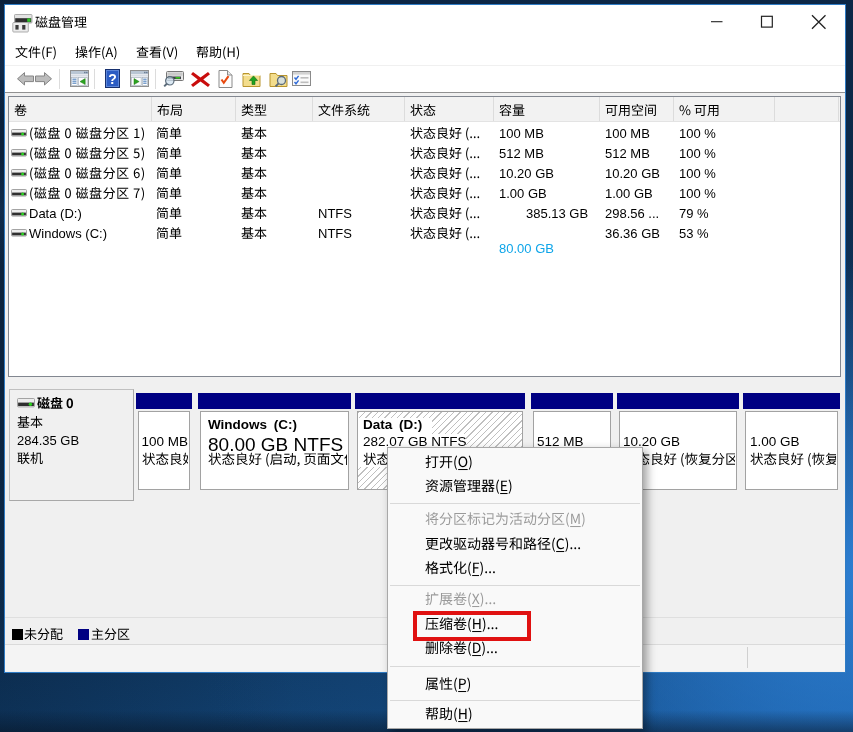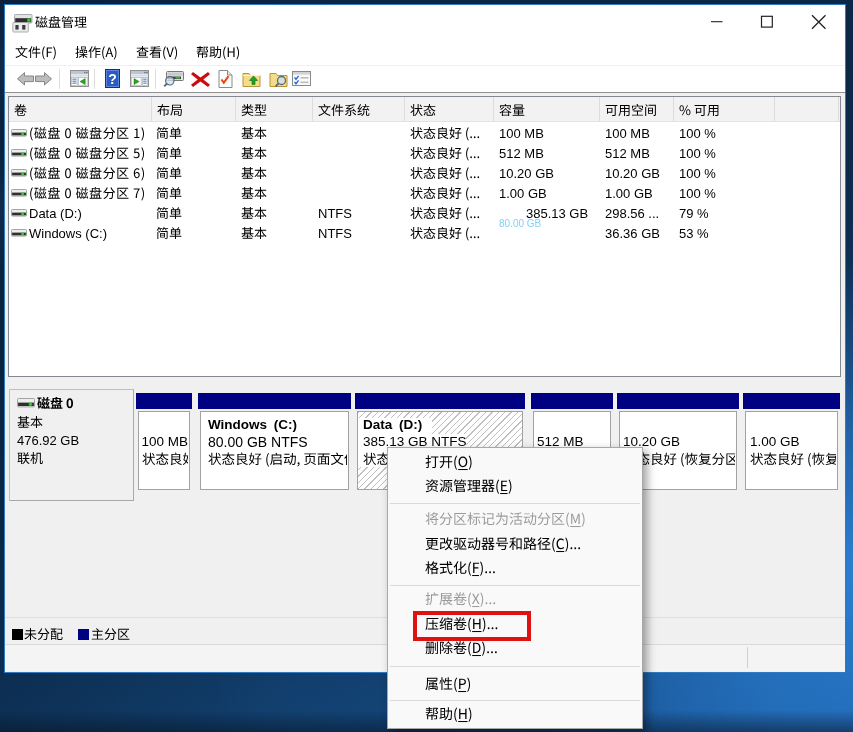--- a/index.html
+++ b/index.html
@@ -456,21 +456,21 @@
       <path d="M741 774C785 719 836 642 860 596L920 634C896 680 843 752 798 806ZM49 674C96 615 152 537 175 486L237 528C212 577 155 653 106 709ZM589 838V605L588 545H356V471H583C568 306 512 120 327 -30C347 -43 373 -63 388 -78C539 47 609 197 640 344C695 156 782 6 918 -78C930 -59 955 -30 973 -16C816 70 723 252 675 471H951V545H662L663 605V838ZM32 194 76 130C127 176 188 234 247 290V-78H321V841H247V382C168 309 86 237 32 194Z"></path>
       <path transform="translate(1000)" d="M381 409C440 375 511 323 543 286L610 329C573 367 503 417 444 449ZM270 241V45C270 -37 300 -58 416 -58C441 -58 624 -58 650 -58C746 -58 770 -27 780 99C759 104 728 115 712 128C706 25 698 10 645 10C604 10 450 10 420 10C355 10 344 16 344 45V241ZM410 265C467 212 537 138 568 90L630 131C596 178 525 249 467 299ZM750 235C800 150 851 36 868 -35L940 -9C921 62 868 173 816 256ZM154 241C135 161 100 59 54 -6L122 -40C166 28 199 136 221 219ZM466 844C461 795 455 746 444 699H56V629H424C377 499 278 391 45 333C61 316 80 287 88 269C347 339 454 471 504 629C579 449 710 328 907 274C918 295 940 326 958 343C778 384 651 485 582 629H948V699H522C532 746 539 794 544 844Z"></path>
       <path transform="translate(2000)" d="M752 500V381H254V500ZM752 563H254V678H752ZM170 -84C193 -70 231 -60 505 12C501 28 498 60 498 81L254 21V313H409C504 118 674 -15 905 -71C916 -50 937 -21 954 -4C848 18 755 57 677 109C750 150 835 204 899 254L837 302C782 255 694 195 620 153C566 199 521 252 488 313H828V744H558C549 776 534 817 518 849L444 832C455 806 466 773 474 744H177V63C177 16 148 -12 129 -24C142 -38 164 -68 170 -84Z"></path>
       <path transform="translate(3000)" d="M64 292C117 257 174 214 226 171C173 83 105 20 26 -19C42 -33 64 -61 73 -79C157 -32 227 32 283 121C325 82 362 43 386 10L437 73C410 108 369 149 321 190C375 302 410 445 426 626L380 638L367 635H221C235 704 247 773 255 835L181 840C174 777 162 706 149 635H41V565H135C113 462 88 364 64 292ZM348 565C333 436 303 327 262 238C224 267 185 295 147 321C167 392 188 478 207 565ZM661 531V415H429V344H661V10C661 -4 656 -9 640 -10C624 -10 569 -10 510 -9C520 -29 533 -60 537 -80C616 -81 664 -79 695 -68C727 -56 738 -35 738 9V344H960V415H738V513C809 574 881 658 930 734L878 771L860 766H474V697H809C769 639 713 573 661 531Z"></path>
       <path transform="translate(4224)" d="M239 -196 295 -171C209 -29 168 141 168 311C168 480 209 649 295 792L239 818C147 668 92 507 92 311C92 114 147 -47 239 -196Z"></path>
       <path transform="translate(4562)" d="M139 -13C175 -13 205 15 205 56C205 98 175 126 139 126C102 126 73 98 73 56C73 15 102 -13 139 -13Z"></path>
       <path transform="translate(4840)" d="M139 -13C175 -13 205 15 205 56C205 98 175 126 139 126C102 126 73 98 73 56C73 15 102 -13 139 -13Z"></path>
       <path transform="translate(5118)" d="M139 -13C175 -13 205 15 205 56C205 98 175 126 139 126C102 126 73 98 73 56C73 15 102 -13 139 -13Z"></path>
     </g>
   </svg>
-<span class="t" style="left:499px;top:219px;font-size:10px;color:#7dd3fc">80.00 GB</span>
+<span class="t" style="left:499px;top:242px;font-size:13px;color:#0ea5e9">80.00 GB</span>
 <span class="t" style="left:605px;top:226.7px;font-size:13px;color:#000">36.36 GB</span>
 <span class="t" style="left:679px;top:226.7px;font-size:13px;color:#000">53 %</span>
 <div style="position:absolute;left:9px;top:389px;width:125px;height:112px;background:#f0f0f0;border:1px solid #c0c0c0;border-right-color:#a8a8a8;border-bottom-color:#a8a8a8;box-sizing:border-box"></div>
 <svg class="tx" style="left:17px;top:398px" width="18" height="10">
 <rect x="0.5" y="0.5" width="17" height="8.4" rx="1" fill="#ededed" stroke="#8f8f8f" stroke-width="0.8"></rect>
 <rect x="1.1" y="4.6" width="15.8" height="3.4" fill="#2f2f2f"></rect>
 <circle cx="13.4" cy="6.3" r="1.7" fill="#2bd11f"></circle>
 </svg>
 <svg class="tx " style="left:37px;top:397.4px;" width="38" height="16">
     <g transform="translate(0,11) scale(0.013000,-0.013000)" fill="#000">
@@ -478,21 +478,21 @@
       <path transform="translate(1000)" d="M42 41V-62H958V41H856V267H166C238 318 276 388 294 459H426L375 396C433 373 508 333 544 305L599 377C614 350 628 310 632 283C702 283 752 284 789 300C826 316 836 343 836 394V459H961V562H836V777H547L576 836L444 858C439 835 427 804 416 777H193V604L192 562H47V459H169C151 416 119 375 63 340C88 324 133 281 150 258V41ZM389 616C425 603 468 582 503 562H310L311 601V683H442ZM716 683V562H580L612 604C575 632 506 665 450 683ZM716 459V396C716 385 711 382 698 381L603 382C568 407 503 438 450 459ZM261 41V175H347V41ZM456 41V175H542V41ZM652 41V175H739V41Z"></path>
       <path transform="translate(2227)" d="M295 -14C446 -14 546 118 546 374C546 628 446 754 295 754C144 754 44 629 44 374C44 118 144 -14 295 -14ZM295 101C231 101 183 165 183 374C183 580 231 641 295 641C359 641 406 580 406 374C406 165 359 101 295 101Z"></path>
     </g>
   </svg>
 <svg class="tx " style="left:17px;top:415.9px;" width="27" height="16">
     <g transform="translate(0,11) scale(0.013000,-0.013000)" fill="#000">
       <path d="M684 839V743H320V840H245V743H92V680H245V359H46V295H264C206 224 118 161 36 128C52 114 74 88 85 70C182 116 284 201 346 295H662C723 206 821 123 917 82C929 100 951 127 967 141C883 171 798 229 741 295H955V359H760V680H911V743H760V839ZM320 680H684V613H320ZM460 263V179H255V117H460V11H124V-53H882V11H536V117H746V179H536V263ZM320 557H684V487H320ZM320 430H684V359H320Z"></path>
       <path transform="translate(1000)" d="M460 839V629H65V553H367C294 383 170 221 37 140C55 125 80 98 92 79C237 178 366 357 444 553H460V183H226V107H460V-80H539V107H772V183H539V553H553C629 357 758 177 906 81C920 102 946 131 965 146C826 226 700 384 628 553H937V629H539V839Z"></path>
     </g>
   </svg>
-<span class="t" style="left:17px;top:433.9px;font-size:13px;color:#000">476.92 GB</span>
+<span class="t" style="left:17px;top:433.9px;font-size:13px;color:#000">284.35 GB</span>
 <svg class="tx " style="left:17px;top:452.2px;" width="27" height="16">
     <g transform="translate(0,11) scale(0.013000,-0.013000)" fill="#000">
       <path d="M485 794C525 747 566 681 584 638L648 672C630 716 587 778 546 824ZM810 824C786 766 740 685 703 632H453V563H636V442L635 381H428V311H627C610 198 555 68 392 -36C411 -48 437 -72 449 -88C577 -1 643 100 677 199C729 75 809 -24 916 -79C927 -60 950 -32 966 -17C840 39 751 162 707 311H956V381H710L711 441V563H918V632H781C816 681 854 744 887 801ZM38 135 53 63 313 108V-80H379V120L462 134L458 199L379 187V729H423V797H47V729H101V144ZM169 729H313V587H169ZM169 524H313V381H169ZM169 317H313V176L169 154Z"></path>
       <path transform="translate(1000)" d="M498 783V462C498 307 484 108 349 -32C366 -41 395 -66 406 -80C550 68 571 295 571 462V712H759V68C759 -18 765 -36 782 -51C797 -64 819 -70 839 -70C852 -70 875 -70 890 -70C911 -70 929 -66 943 -56C958 -46 966 -29 971 0C975 25 979 99 979 156C960 162 937 174 922 188C921 121 920 68 917 45C916 22 913 13 907 7C903 2 895 0 887 0C877 0 865 0 858 0C850 0 845 2 840 6C835 10 833 29 833 62V783ZM218 840V626H52V554H208C172 415 99 259 28 175C40 157 59 127 67 107C123 176 177 289 218 406V-79H291V380C330 330 377 268 397 234L444 296C421 322 326 429 291 464V554H439V626H291V840Z"></path>
     </g>
   </svg>
 <div style="position:absolute;left:136px;top:393px;width:56px;height:16px;background:#000082;"></div>
 <div style="position:absolute;left:138px;top:411px;width:52px;height:79px;background:#fff;border:1px solid #a2a2a2;box-sizing:border-box;"></div>
 <div style="position:absolute;left:198px;top:393px;width:153px;height:16px;background:#000082;"></div>
 <div style="position:absolute;left:200px;top:411px;width:149px;height:79px;background:#fff;border:1px solid #a2a2a2;box-sizing:border-box;"></div>
@@ -515,21 +515,21 @@
         <path transform="translate(4224)" d="M239 -196 295 -171C209 -29 168 141 168 311C168 480 209 649 295 792L239 818C147 668 92 507 92 311C92 114 147 -47 239 -196Z"></path>
         <path transform="translate(4562)" d="M374 795C435 750 505 686 545 640H103V567H459V347H149V274H459V27H56V-46H948V27H540V274H856V347H540V567H897V640H572L620 675C580 722 499 790 435 836Z"></path>
         <path transform="translate(5562)" d="M673 822 604 794C675 646 795 483 900 393C915 413 942 441 961 456C857 534 735 687 673 822ZM324 820C266 667 164 528 44 442C62 428 95 399 108 384C135 406 161 430 187 457V388H380C357 218 302 59 65 -19C82 -35 102 -64 111 -83C366 9 432 190 459 388H731C720 138 705 40 680 14C670 4 658 2 637 2C614 2 552 2 487 8C501 -13 510 -45 512 -67C575 -71 636 -72 670 -69C704 -66 727 -59 748 -34C783 5 796 119 811 426C812 436 812 462 812 462H192C277 553 352 670 404 798Z"></path>
         <path transform="translate(6562)" d="M927 786H97V-50H952V22H171V713H927ZM259 585C337 521 424 445 505 369C420 283 324 207 226 149C244 136 273 107 286 92C380 154 472 231 558 319C645 236 722 155 772 92L833 147C779 210 698 291 609 374C681 455 747 544 802 637L731 665C683 580 623 498 555 422C474 496 389 568 313 629Z"></path>
         <path transform="translate(7562)" d="M99 -196C191 -47 246 114 246 311C246 507 191 668 99 818L42 792C128 649 171 480 171 311C171 141 128 -29 42 -171Z"></path>
       </g>
     </svg>
   </div>
 <div style="position:absolute;left:201px;top:409px;width:146px;height:80px;overflow:hidden">
     <span class="t" style="left:7px;top:9.3px;font-size:13.5px;font-weight:700;">Windows (C:)</span>
-    <span class="t" style="left:7px;top:26.1px;font-size:14px;">80.00 GB NTFS</span>
+    <span class="t" style="left:7px;top:26.1px;font-size:19px;">80.00 GB NTFS</span>
     <svg class="tx " style="left:7px;top:42.5px;" width="263" height="17">
       <g transform="translate(0,12) scale(0.013500,-0.013500)" fill="#000">
         <path d="M741 774C785 719 836 642 860 596L920 634C896 680 843 752 798 806ZM49 674C96 615 152 537 175 486L237 528C212 577 155 653 106 709ZM589 838V605L588 545H356V471H583C568 306 512 120 327 -30C347 -43 373 -63 388 -78C539 47 609 197 640 344C695 156 782 6 918 -78C930 -59 955 -30 973 -16C816 70 723 252 675 471H951V545H662L663 605V838ZM32 194 76 130C127 176 188 234 247 290V-78H321V841H247V382C168 309 86 237 32 194Z"></path>
         <path transform="translate(1000)" d="M381 409C440 375 511 323 543 286L610 329C573 367 503 417 444 449ZM270 241V45C270 -37 300 -58 416 -58C441 -58 624 -58 650 -58C746 -58 770 -27 780 99C759 104 728 115 712 128C706 25 698 10 645 10C604 10 450 10 420 10C355 10 344 16 344 45V241ZM410 265C467 212 537 138 568 90L630 131C596 178 525 249 467 299ZM750 235C800 150 851 36 868 -35L940 -9C921 62 868 173 816 256ZM154 241C135 161 100 59 54 -6L122 -40C166 28 199 136 221 219ZM466 844C461 795 455 746 444 699H56V629H424C377 499 278 391 45 333C61 316 80 287 88 269C347 339 454 471 504 629C579 449 710 328 907 274C918 295 940 326 958 343C778 384 651 485 582 629H948V699H522C532 746 539 794 544 844Z"></path>
         <path transform="translate(2000)" d="M752 500V381H254V500ZM752 563H254V678H752ZM170 -84C193 -70 231 -60 505 12C501 28 498 60 498 81L254 21V313H409C504 118 674 -15 905 -71C916 -50 937 -21 954 -4C848 18 755 57 677 109C750 150 835 204 899 254L837 302C782 255 694 195 620 153C566 199 521 252 488 313H828V744H558C549 776 534 817 518 849L444 832C455 806 466 773 474 744H177V63C177 16 148 -12 129 -24C142 -38 164 -68 170 -84Z"></path>
         <path transform="translate(3000)" d="M64 292C117 257 174 214 226 171C173 83 105 20 26 -19C42 -33 64 -61 73 -79C157 -32 227 32 283 121C325 82 362 43 386 10L437 73C410 108 369 149 321 190C375 302 410 445 426 626L380 638L367 635H221C235 704 247 773 255 835L181 840C174 777 162 706 149 635H41V565H135C113 462 88 364 64 292ZM348 565C333 436 303 327 262 238C224 267 185 295 147 321C167 392 188 478 207 565ZM661 531V415H429V344H661V10C661 -4 656 -9 640 -10C624 -10 569 -10 510 -9C520 -29 533 -60 537 -80C616 -81 664 -79 695 -68C727 -56 738 -35 738 9V344H960V415H738V513C809 574 881 658 930 734L878 771L860 766H474V697H809C769 639 713 573 661 531Z"></path>
         <path transform="translate(4224)" d="M239 -196 295 -171C209 -29 168 141 168 311C168 480 209 649 295 792L239 818C147 668 92 507 92 311C92 114 147 -47 239 -196Z"></path>
         <path transform="translate(4562)" d="M276 311V-75H349V-11H810V-73H887V311ZM349 57V241H810V57ZM436 821C457 783 482 733 495 697H154V456C154 310 143 111 36 -31C53 -40 85 -67 97 -82C203 58 227 264 230 418H869V697H541L575 708C562 744 534 800 507 841ZM230 627H793V488H230Z"></path>
         <path transform="translate(5562)" d="M89 758V691H476V758ZM653 823C653 752 653 680 650 609H507V537H647C635 309 595 100 458 -25C478 -36 504 -61 517 -79C664 61 707 289 721 537H870C859 182 846 49 819 19C809 7 798 4 780 4C759 4 706 4 650 10C663 -12 671 -43 673 -64C726 -68 781 -68 812 -65C844 -62 864 -53 884 -27C919 17 931 159 945 571C945 582 945 609 945 609H724C726 680 727 752 727 823ZM89 44 90 45V43C113 57 149 68 427 131L446 64L512 86C493 156 448 275 410 365L348 348C368 301 388 246 406 194L168 144C207 234 245 346 270 451H494V520H54V451H193C167 334 125 216 111 183C94 145 81 118 65 113C74 95 85 59 89 44Z"></path>
         <path transform="translate(6562)" d="M75 -190C165 -152 221 -77 221 19C221 86 192 126 144 126C107 126 75 102 75 62C75 22 106 -2 142 -2L153 -1C152 -61 115 -109 53 -136Z"></path>
@@ -548,21 +548,21 @@
         <path transform="translate(18068)" d="M927 786H97V-50H952V22H171V713H927ZM259 585C337 521 424 445 505 369C420 283 324 207 226 149C244 136 273 107 286 92C380 154 472 231 558 319C645 236 722 155 772 92L833 147C779 210 698 291 609 374C681 455 747 544 802 637L731 665C683 580 623 498 555 422C474 496 389 568 313 629Z"></path>
         <path transform="translate(19068)" d="M99 -196C191 -47 246 114 246 311C246 507 191 668 99 818L42 792C128 649 171 480 171 311C171 141 128 -29 42 -171Z"></path>
       </g>
     </svg>
   </div>
 <div style="position:absolute;left:358px;top:409px;width:163px;height:80px;overflow:hidden">
     <div style="position:absolute;left:0px;top:8.5px;width:74px;height:16px;background:#fff"></div>
     <div style="position:absolute;left:0px;top:24.5px;width:108px;height:16.5px;background:#fff"></div>
     <div style="position:absolute;left:0px;top:41px;width:116px;height:16.5px;background:#fff"></div>
     <span class="t" style="left:5px;top:9.3px;font-size:13.5px;font-weight:700;">Data (D:)</span>
-    <span class="t" style="left:5px;top:26.1px;font-size:13.5px;">385.13 GB NTFS</span>
+    <span class="t" style="left:5px;top:26.1px;font-size:13.5px;">282.07 GB NTFS</span>
     <svg class="tx " style="left:5px;top:42.5px;" width="108" height="17">
       <g transform="translate(0,12) scale(0.013500,-0.013500)" fill="#000">
         <path d="M741 774C785 719 836 642 860 596L920 634C896 680 843 752 798 806ZM49 674C96 615 152 537 175 486L237 528C212 577 155 653 106 709ZM589 838V605L588 545H356V471H583C568 306 512 120 327 -30C347 -43 373 -63 388 -78C539 47 609 197 640 344C695 156 782 6 918 -78C930 -59 955 -30 973 -16C816 70 723 252 675 471H951V545H662L663 605V838ZM32 194 76 130C127 176 188 234 247 290V-78H321V841H247V382C168 309 86 237 32 194Z"></path>
         <path transform="translate(1000)" d="M381 409C440 375 511 323 543 286L610 329C573 367 503 417 444 449ZM270 241V45C270 -37 300 -58 416 -58C441 -58 624 -58 650 -58C746 -58 770 -27 780 99C759 104 728 115 712 128C706 25 698 10 645 10C604 10 450 10 420 10C355 10 344 16 344 45V241ZM410 265C467 212 537 138 568 90L630 131C596 178 525 249 467 299ZM750 235C800 150 851 36 868 -35L940 -9C921 62 868 173 816 256ZM154 241C135 161 100 59 54 -6L122 -40C166 28 199 136 221 219ZM466 844C461 795 455 746 444 699H56V629H424C377 499 278 391 45 333C61 316 80 287 88 269C347 339 454 471 504 629C579 449 710 328 907 274C918 295 940 326 958 343C778 384 651 485 582 629H948V699H522C532 746 539 794 544 844Z"></path>
         <path transform="translate(2000)" d="M752 500V381H254V500ZM752 563H254V678H752ZM170 -84C193 -70 231 -60 505 12C501 28 498 60 498 81L254 21V313H409C504 118 674 -15 905 -71C916 -50 937 -21 954 -4C848 18 755 57 677 109C750 150 835 204 899 254L837 302C782 255 694 195 620 153C566 199 521 252 488 313H828V744H558C549 776 534 817 518 849L444 832C455 806 466 773 474 744H177V63C177 16 148 -12 129 -24C142 -38 164 -68 170 -84Z"></path>
         <path transform="translate(3000)" d="M64 292C117 257 174 214 226 171C173 83 105 20 26 -19C42 -33 64 -61 73 -79C157 -32 227 32 283 121C325 82 362 43 386 10L437 73C410 108 369 149 321 190C375 302 410 445 426 626L380 638L367 635H221C235 704 247 773 255 835L181 840C174 777 162 706 149 635H41V565H135C113 462 88 364 64 292ZM348 565C333 436 303 327 262 238C224 267 185 295 147 321C167 392 188 478 207 565ZM661 531V415H429V344H661V10C661 -4 656 -9 640 -10C624 -10 569 -10 510 -9C520 -29 533 -60 537 -80C616 -81 664 -79 695 -68C727 -56 738 -35 738 9V344H960V415H738V513C809 574 881 658 930 734L878 771L860 766H474V697H809C769 639 713 573 661 531Z"></path>
         <path transform="translate(4224)" d="M239 -196 295 -171C209 -29 168 141 168 311C168 480 209 649 295 792L239 818C147 668 92 507 92 311C92 114 147 -47 239 -196Z"></path>
         <path transform="translate(4562)" d="M374 795C435 750 505 686 545 640H103V567H459V347H149V274H459V27H56V-46H948V27H540V274H856V347H540V567H897V640H572L620 675C580 722 499 790 435 836Z"></path>
         <path transform="translate(5562)" d="M673 822 604 794C675 646 795 483 900 393C915 413 942 441 961 456C857 534 735 687 673 822ZM324 820C266 667 164 528 44 442C62 428 95 399 108 384C135 406 161 430 187 457V388H380C357 218 302 59 65 -19C82 -35 102 -64 111 -83C366 9 432 190 459 388H731C720 138 705 40 680 14C670 4 658 2 637 2C614 2 552 2 487 8C501 -13 510 -45 512 -67C575 -71 636 -72 670 -69C704 -66 727 -59 748 -34C783 5 796 119 811 426C812 436 812 462 812 462H192C277 553 352 670 404 798Z"></path>
         <path transform="translate(6562)" d="M927 786H97V-50H952V22H171V713H927ZM259 585C337 521 424 445 505 369C420 283 324 207 226 149C244 136 273 107 286 92C380 154 472 231 558 319C645 236 722 155 772 92L833 147C779 210 698 291 609 374C681 455 747 544 802 637L731 665C683 580 623 498 555 422C474 496 389 568 313 629Z"></path>

